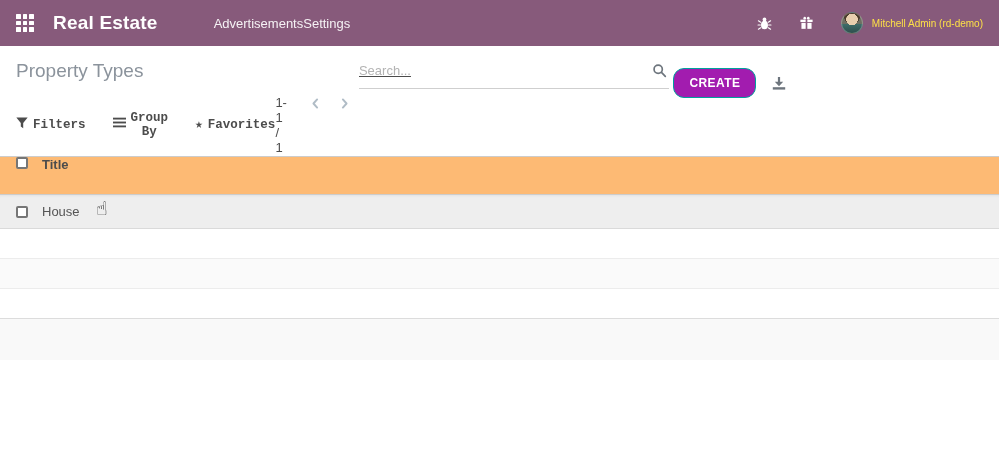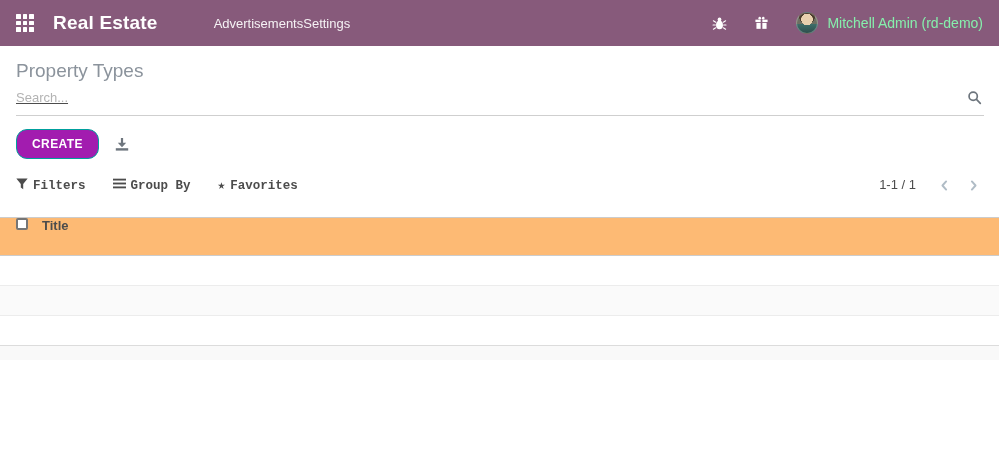--- a/index.html
+++ b/index.html
@@ -21,26 +21,26 @@
   .sys-icon { display:flex; align-items:center; cursor:pointer; }
   .user-chip { display:flex; align-items:center; gap:9px; cursor:pointer; }
   .avatar {
     width:22px; height:22px; border-radius:50%;
     background:
       radial-gradient(circle at 50% 32%, #e8cfae 0 34%, transparent 35%),
       radial-gradient(circle at 50% 18%, #4a3b2d 0 40%, transparent 41%),
       linear-gradient(180deg, #6d6f62 0 55%, #3e6e6a 55%, #2e4e4c 100%);
     border:1px solid rgba(255,255,255,0.25);
   }
-  .user-name { font-size:14px; color:#86efac; white-space:nowrap; }
+  .user-name { font-size:10px; color:#fde047; white-space:nowrap; }
 
   
   .control-panel {
     background:#fff; padding:9px 15px 0 16px;
-    display:grid; grid-template-columns:1fr; column-gap:4px;
+    display:grid; grid-template-columns:1fr 1fr 1fr; column-gap:4px;
   }
   .cp-title { font-size:19px; color:#8b939c; align-self:start; padding-top:5px; }
   .search-box { display:flex; align-items:center; border-bottom:1px solid #cfcfcf; padding-bottom:7px; margin-top:4px; height:30px; }
   .search-input { flex:1; border:none; outline:none; font-size:13px; color:#4c4c4c; font-family:"Liberation Sans",sans-serif;text-decoration:underline; }
   .search-input::placeholder { color:#b3b3b3; }
   .search-btn { background:none; border:none; cursor:pointer; display:flex; padding:0 2px; }
 
   .cp-row2-left { display:flex; align-items:center; margin-top:13px; height:29px; }
   .btn-create {
     background:#a21caf; color:#fff; border:1px solid #00a09d; border-radius:11px;
@@ -199,20 +199,25 @@
       </div>
     </div>
   </div>
 
   <div class="list-view">
     <div class="lv-head">
       <span class="cb"></span>
       <span class="col-title">Title</span>
     </div>
 
+    <div class="lv-row">
+      <span class="cb"></span>
+      <span class="cell-title">House</span>
+      <span class="hand-cursor">☝</span>
+    </div>
 
     <div class="lv-empty"></div>
     <div class="lv-empty alt"></div>
     <div class="lv-empty last"></div>
 
     <div class="lv-filler"></div>
   </div>
 
 </div>
 

